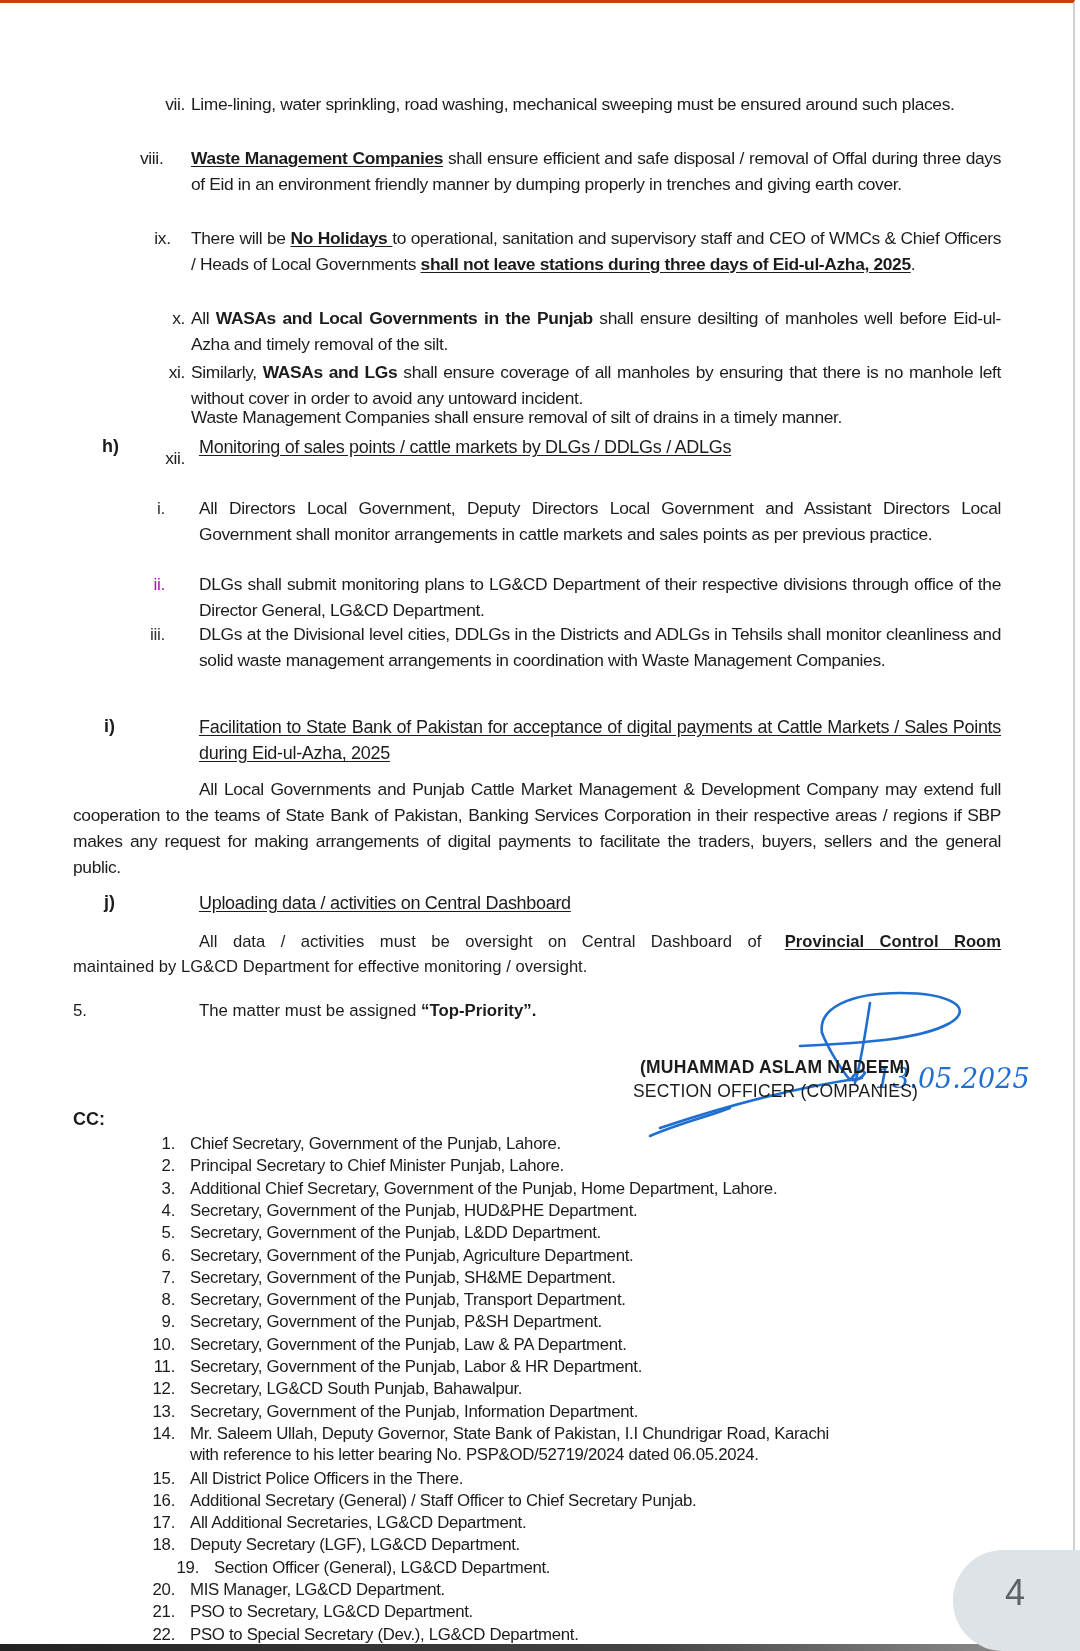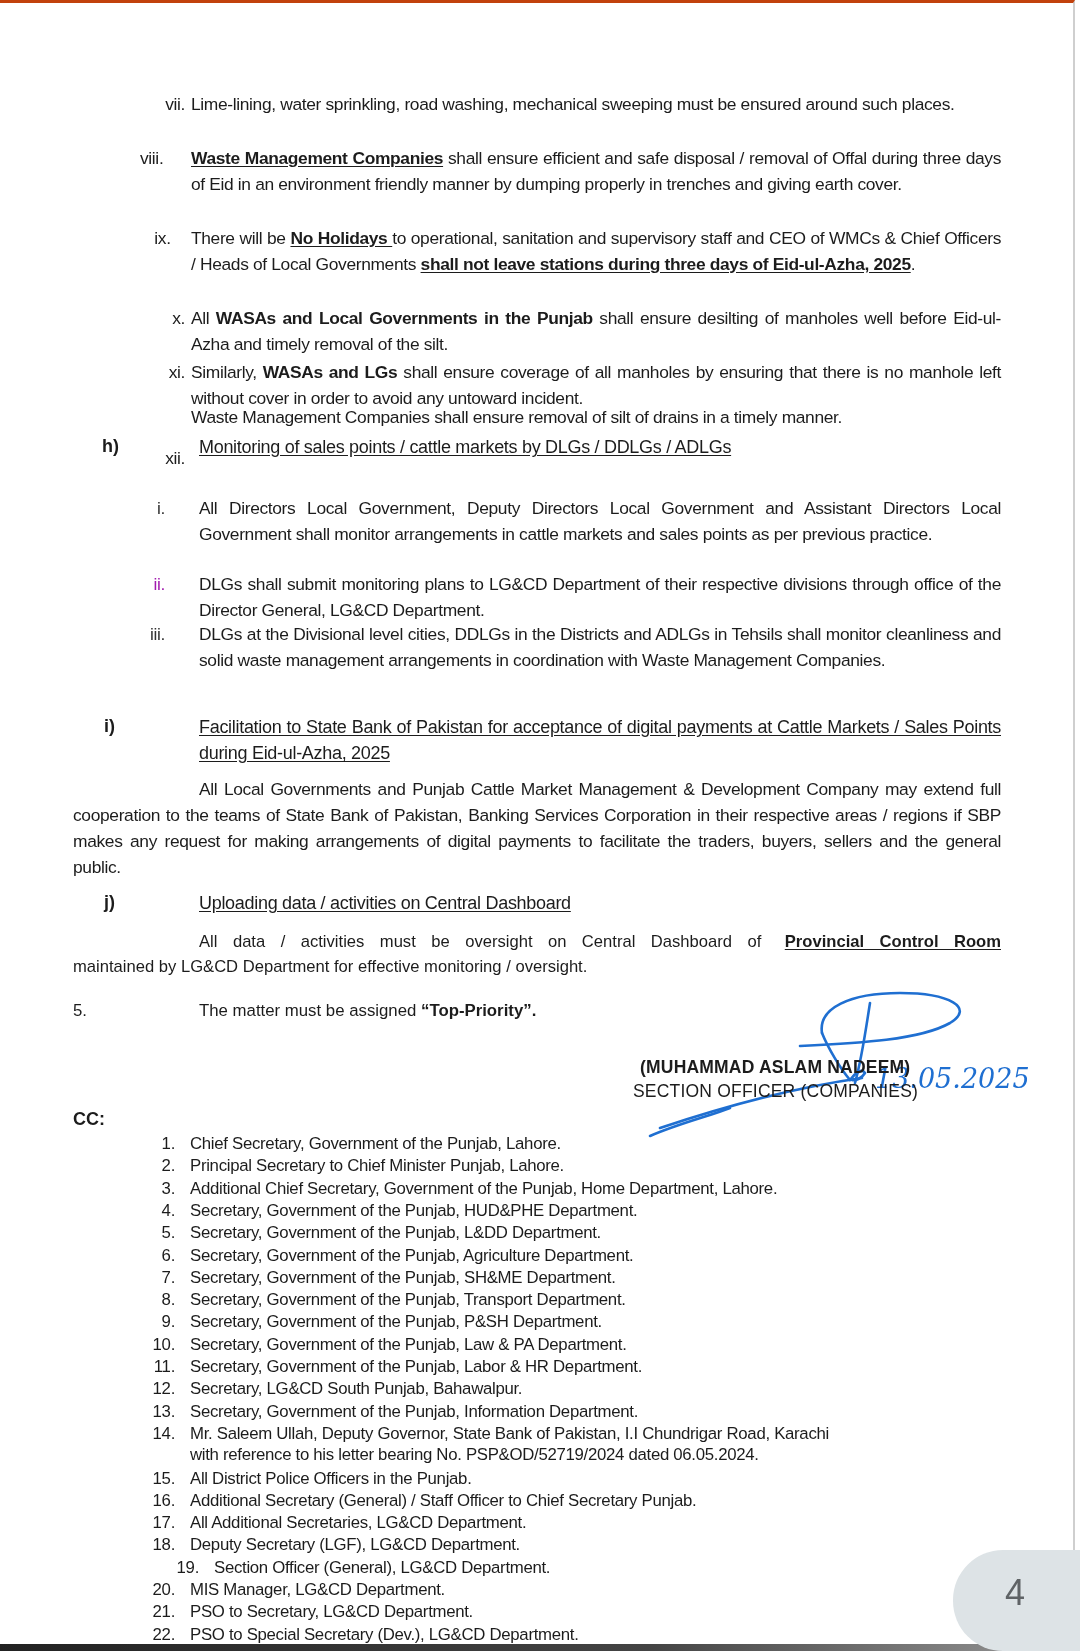--- a/index.html
+++ b/index.html
@@ -152,21 +152,21 @@
         <span class="n">13.</span>
         <span class="t">Secretary, Government of the Punjab, Information Department.</span>
       </div>
       <div class="cc-row" style="left: 145px; top: 1419.9px; width: 860px; height: 22px;">
         <span class="n">14.</span>
         <span class="t">Mr. Saleem Ullah, Deputy Governor, State Bank of Pakistan, I.I Chundrigar Road, Karachi</span>
         <span class="t" style="top: 21.5px;">with reference to his letter bearing No. PSP&amp;OD/52719/2024 dated 06.05.2024.</span>
       </div>
       <div class="cc-row" style="left: 145px; top: 1464.5px; width: 860px; height: 22px;">
         <span class="n">15.</span>
-        <span class="t">All District Police Officers in the Punjab.</span>
+        <span class="t">All District Police Officers in the There.</span>
       </div>
       <div class="cc-row" style="left: 145px; top: 1486.8px; width: 860px; height: 22px;">
         <span class="n">16.</span>
         <span class="t">Additional Secretary (General) / Staff Officer to Chief Secretary Punjab.</span>
       </div>
       <div class="cc-row" style="left: 145px; top: 1509.1px; width: 860px; height: 22px;">
         <span class="n">17.</span>
         <span class="t">All Additional Secretaries, LG&amp;CD Department.</span>
       </div>
       <div class="cc-row" style="left: 145px; top: 1531.4px; width: 860px; height: 22px;">

